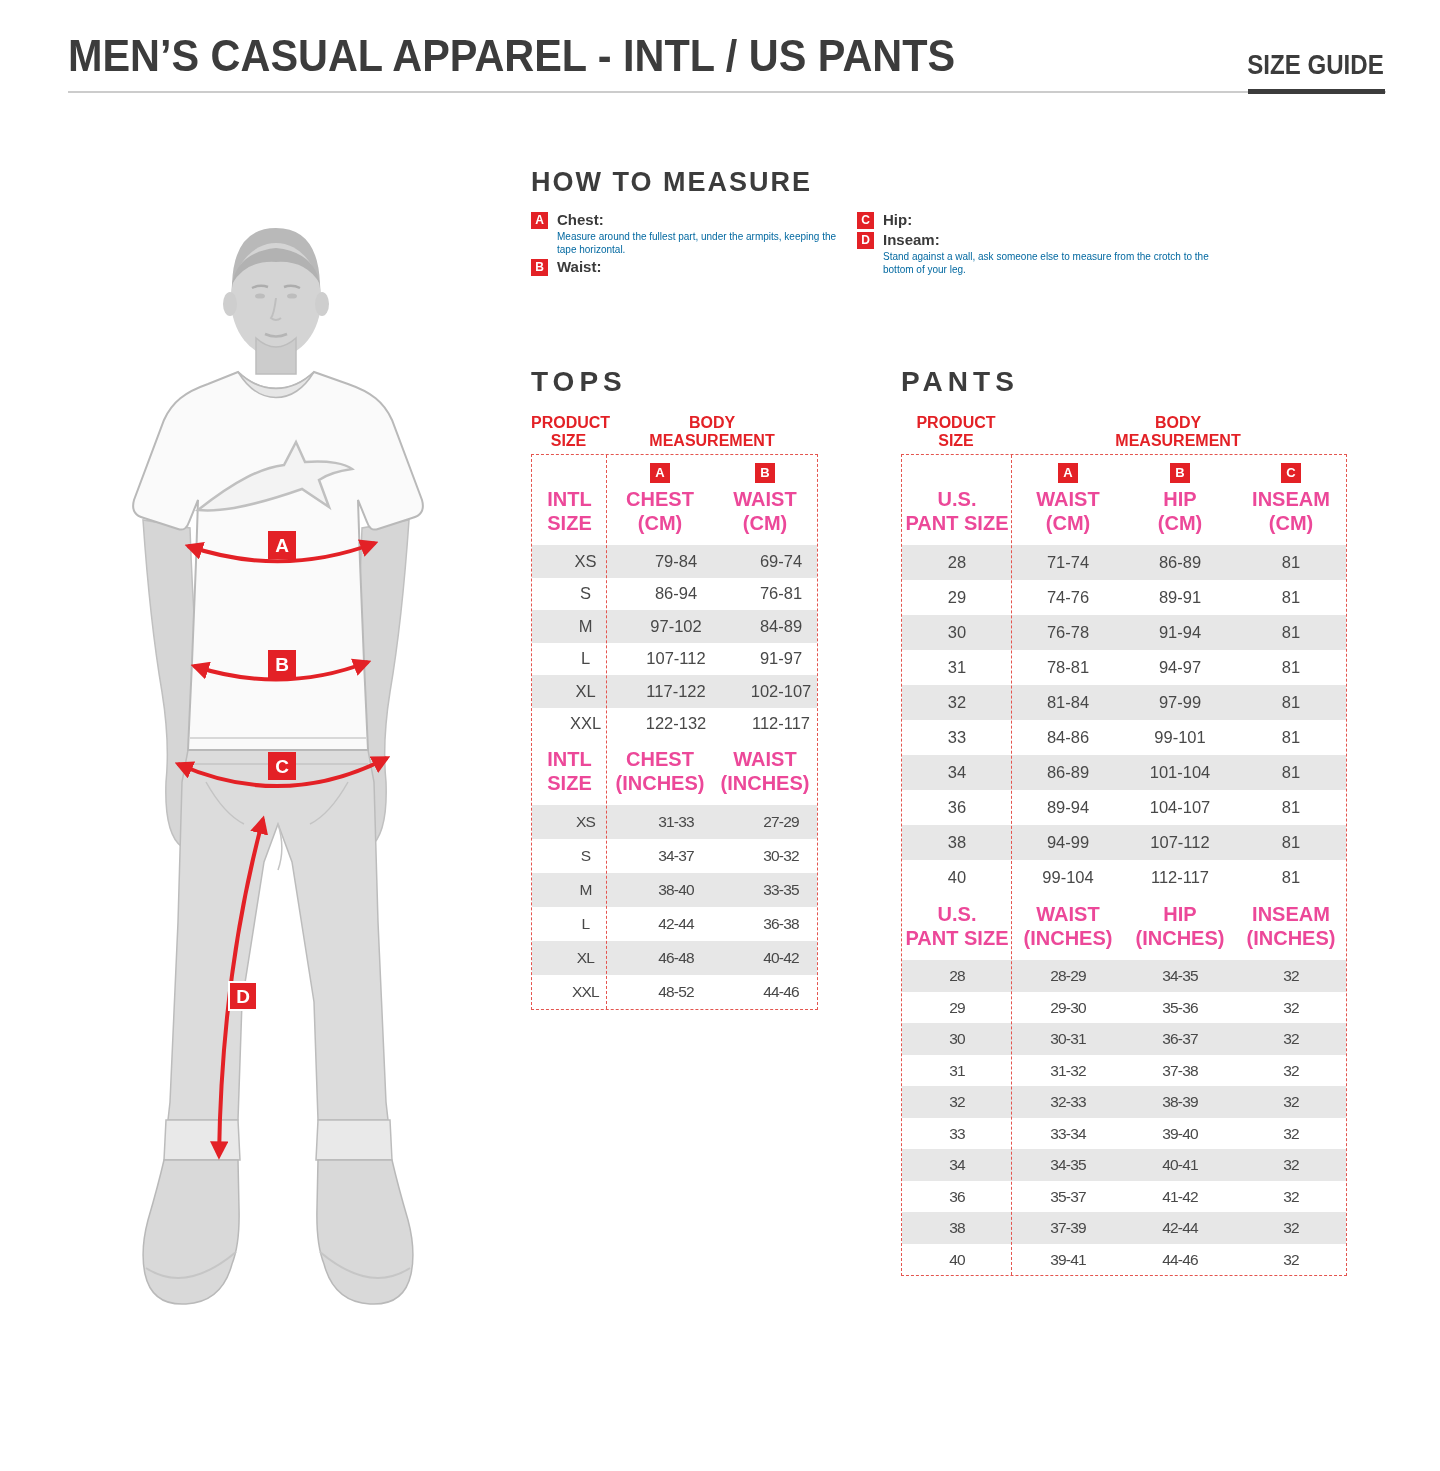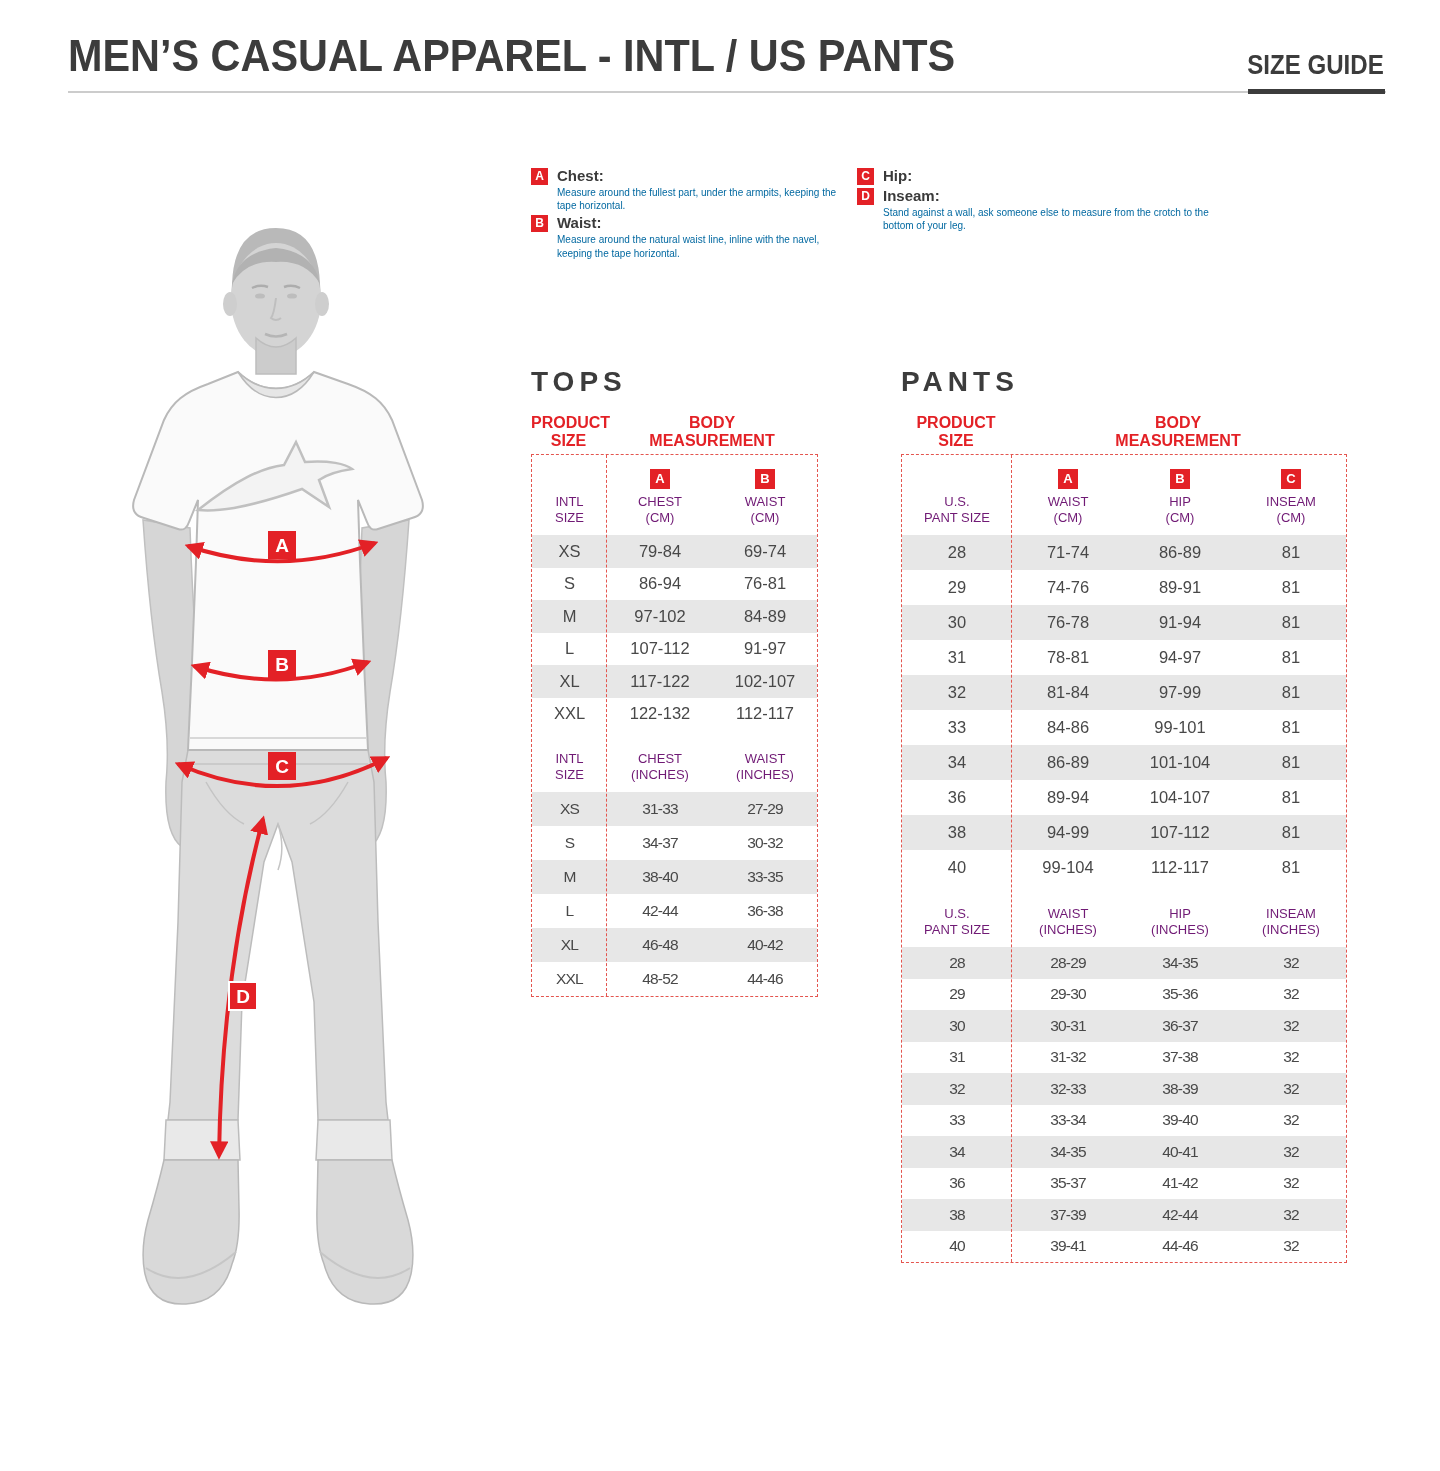--- a/index.html
+++ b/index.html
@@ -47,25 +47,25 @@
 
   .thead{display:grid;align-items:end;padding:8px 0 10px 0;}
   .tops .thead{grid-template-columns:75px 106px 104px;}
   .pants .thead{grid-template-columns:110px 112px 112px 110px;}
   .thead.cm{min-height:62px;}
   .thead.inch{min-height:44px;}
   .hcell{text-align:center;}
   .hbadge{display:block;width:20px;height:20px;background:#e32126;color:#fff;font-size:13px;
       font-weight:bold;line-height:20px;text-align:center;margin:0 auto 5px auto;}
   .hbadge:empty{display:none;}
-  .hl{display:block;font-size:13px;font-weight:normal;color:#701a75;line-height:1.18;}
+  .hl{display:block;font-size:20px;font-weight:bold;color:#ec4899;line-height:1.18;}
 
   .rows > div:nth-of-type(odd){background:#e7e7e7;}
   .trow{display:grid;align-items:center;text-align:center;color:#484848;font-size:16.5px;}
-  .tops .trow{grid-template-columns:75px 106px 104px;height:32.5px;}
+  .tops .trow{grid-template-columns:75px 106px 104px;height:32.5px;padding-left:16px;}
   .tops .rows.inch .trow{height:34px;}
   .pants .trow{grid-template-columns:110px 112px 112px 110px;height:35px;}
   .pants .rows.inch .trow{height:31.5px;}
   .rows.inch .trow > div{font-size:15.5px;letter-spacing:-0.8px;}
 
   
   .figure-wrap{position:absolute;left:78px;top:222px;width:420px;height:1095px;}
   .figure-wrap svg{display:block;width:100%;height:100%;}
 </style>
 </head>
@@ -137,34 +137,34 @@
         <text x="196" y="449" fill="#ffffff">B</text>
         <rect x="182" y="530" width="28" height="28" fill="#e32126"></rect>
         <text x="196" y="551" fill="#ffffff">C</text>
         <rect x="143" y="760" width="28" height="28" fill="#e32126" stroke="#ffffff" stroke-width="2"></rect>
         <text x="157" y="781" fill="#ffffff">D</text>
       </g>
     </svg>
   </div>
 
   <div class="htm">
+    <h2 class="htm-title">HOW TO MEASURE</h2>
     <div class="htm-cols">
       <div class="htm-col">
         <div class="htm-item">
           <span class="htm-badge">A</span>
           <div>
             <div class="htm-label">Chest:</div>
             <div class="htm-text">Measure around the fullest part, under the armpits, keeping the tape horizontal.</div>
           </div>
         </div>
         <div class="htm-item">
           <span class="htm-badge">B</span>
           <div>
             <div class="htm-label">Waist:</div>
-            <div class="htm-text">Measure around the natural waist line, inline with the navel, keeping the tape horizontal.</div>
           </div>
         </div>
       </div>
       <div class="htm-col right">
         <div class="htm-item">
           <span class="htm-badge">C</span>
           <div>
             <div class="htm-label">Hip:</div>
           </div>
         </div>

